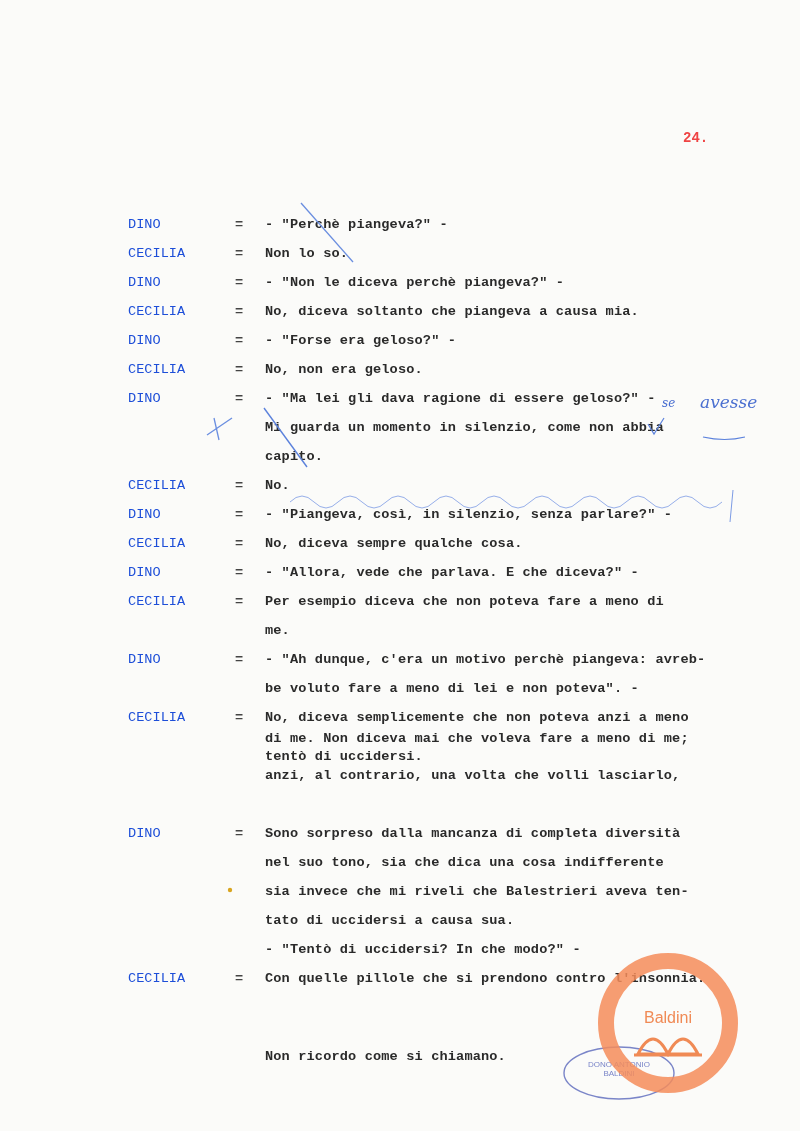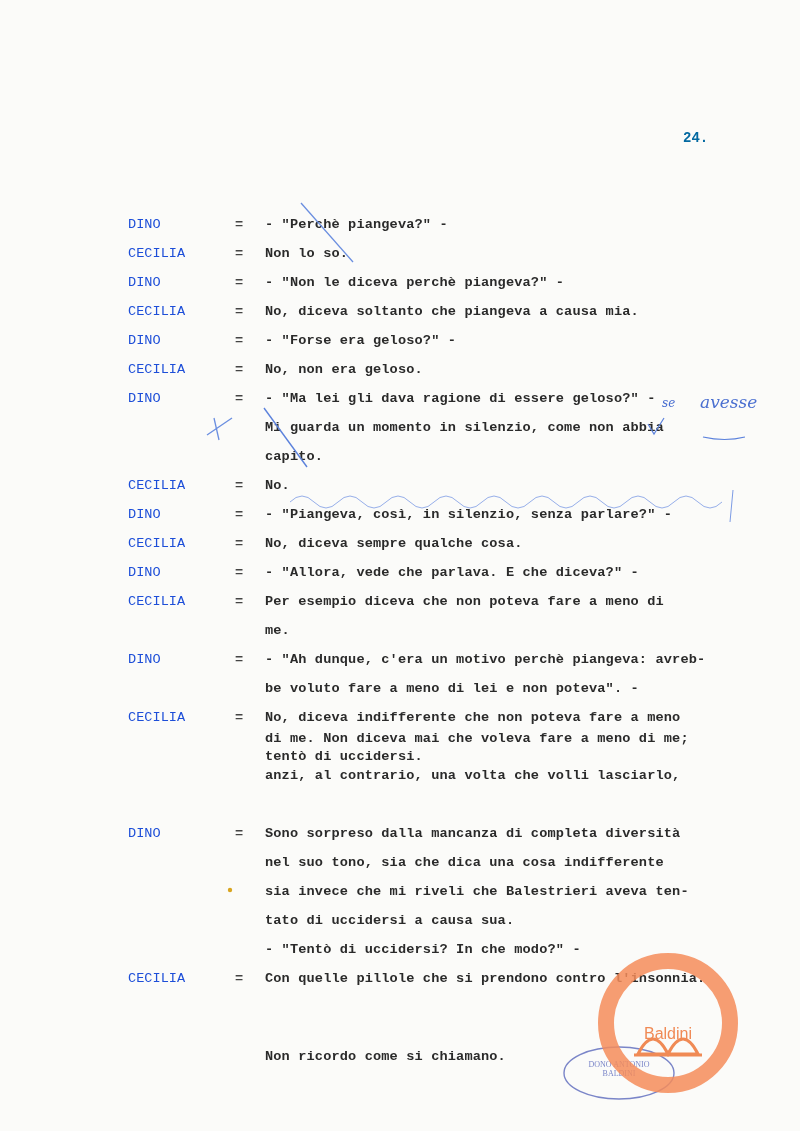--- a/index.html
+++ b/index.html
@@ -5,40 +5,40 @@
   html, body { margin:0; padding:0; }
   body {
     width:800px; height:1131px; position:relative; overflow:hidden;
     background:#fbfbf9;
     font-family: "Liberation Mono", "DejaVu Sans Mono", monospace;
     color:#2a2a2a;
   }
   .page { position:absolute; inset:0; }
   .page-number {
     position:absolute; left:683px; top:130px;
-    font-size:14px; font-weight:bold; color:#0369a1;
+    font-size:14px; font-weight:bold; color:#ef4444;
   }
   .line {
     position:absolute; left:0; width:800px; height:22px;
     font-size:13.6px; font-weight:bold; line-height:22px; white-space:nowrap;
   }
   .speaker { position:absolute; left:128px; color:#1d4ed8; font-weight:normal; }
   .eq { position:absolute; left:235px; color:#444; }
   .text { position:absolute; left:265px; letter-spacing:0.15px; }
   .hand {
     position:absolute; color:#4a6fd0; font-family:"DejaVu Serif", serif;
     font-style:italic; font-size:16px; font-weight:normal;
   }
   svg.overlay { position:absolute; left:0; top:0; pointer-events:none; }
   .logo {
     position:absolute; left:598px; top:953px; width:140px; height:140px;
     border-radius:50%; border:16px solid rgba(244,140,90,0.85); box-sizing:border-box;
   }
   .logo-text {
-    position:absolute; left:0; right:0; top:56px; text-align:center;
+    position:absolute; left:0; right:0; top:40px; text-align:center;
     font-family:"Liberation Sans", sans-serif; font-size:16px; color:#f08a55;
   }
 </style>
 </head>
 <body>
 
 <div class="page">
   <div class="page-number">24.</div>
 
   <div id="lines">
@@ -123,21 +123,21 @@
         <span class="text">- "Ah dunque, c'era un motivo perchè piangeva: avreb-</span>
       </div>
       <div class="line" style="top: 678px;">
         <span class="speaker"></span>
         <span class="eq"></span>
         <span class="text">be voluto fare a meno di lei e non poteva". -</span>
       </div>
       <div class="line" style="top: 707px;">
         <span class="speaker">CECILIA</span>
         <span class="eq">=</span>
-        <span class="text">No, diceva indifferente che non poteva fare a meno</span>
+        <span class="text">No, diceva semplicemente che non poteva anzi a meno</span>
       </div>
       <div class="line" style="top: 696px; margin-top: 32px;">
         <span class="speaker"></span>
         <span class="eq"></span>
         <span class="text">di me. Non diceva mai che voleva fare a meno di me;</span>
       </div>
       <div class="line" style="top: 765px;">
         <span class="speaker"></span>
         <span class="eq"></span>
         <span class="text">anzi, al contrario, una volta che volli lasciarlo,</span>
@@ -201,21 +201,21 @@
     <path d="M703 437 Q 725 442 745 437" fill="none" stroke="#5c82dc" stroke-width="1.2"></path>
 
     <path d="M290 510 q 12 -20 24 0 t 24 0 t 24 0 t 24 0 t 24 0 t 24 0 t 24 0 t 24 0 t 24 0 t 24 0 t 24 0 t 24 0 t 24 0 t 24 0 t 24 0 t 24 0 t 24 0 t 24 0" fill="none" stroke="#7c9be4" stroke-width="1" transform="translate(0,-8) scale(1,0.6) translate(0,340)"></path>
     <line x1="733" y1="490" x2="730" y2="522" stroke="#7c9be4" stroke-width="1"></line>
 
     <circle cx="230" cy="890" r="2.2" fill="#d9a520"></circle>
 
     <ellipse cx="619" cy="1073" rx="55" ry="26" fill="none" stroke="#7a85c8" stroke-width="1.4"></ellipse>
   </svg>
 
-  <div style="position:absolute;left:578px;top:1060px;width:82px;text-align:center;font-size:8px;color:#7a85c8;font-family:Liberation Serif, serif;">DONO ANTONIO BALDINI</div>
+  <div style="position:absolute;left:578px;top:1060px;width:82px;text-align:center;font-size:8px;color:#7a85c8;font-family:Liberation Sans, sans-serif;">DONO ANTONIO BALDINI</div>
 
   <div class="logo">
     <div class="logo-text">Baldini</div>
     <svg width="108" height="108" style="position:absolute;left:0;top:0;">
       <path d="M24 85 Q 39 55 54 85 Q 69 55 84 85 Z" fill="none" stroke="#f08a55" stroke-width="3"></path>
       <line x1="20" y1="86" x2="88" y2="86" stroke="#f08a55" stroke-width="3"></line>
     </svg>
   </div>
 </div>
 

